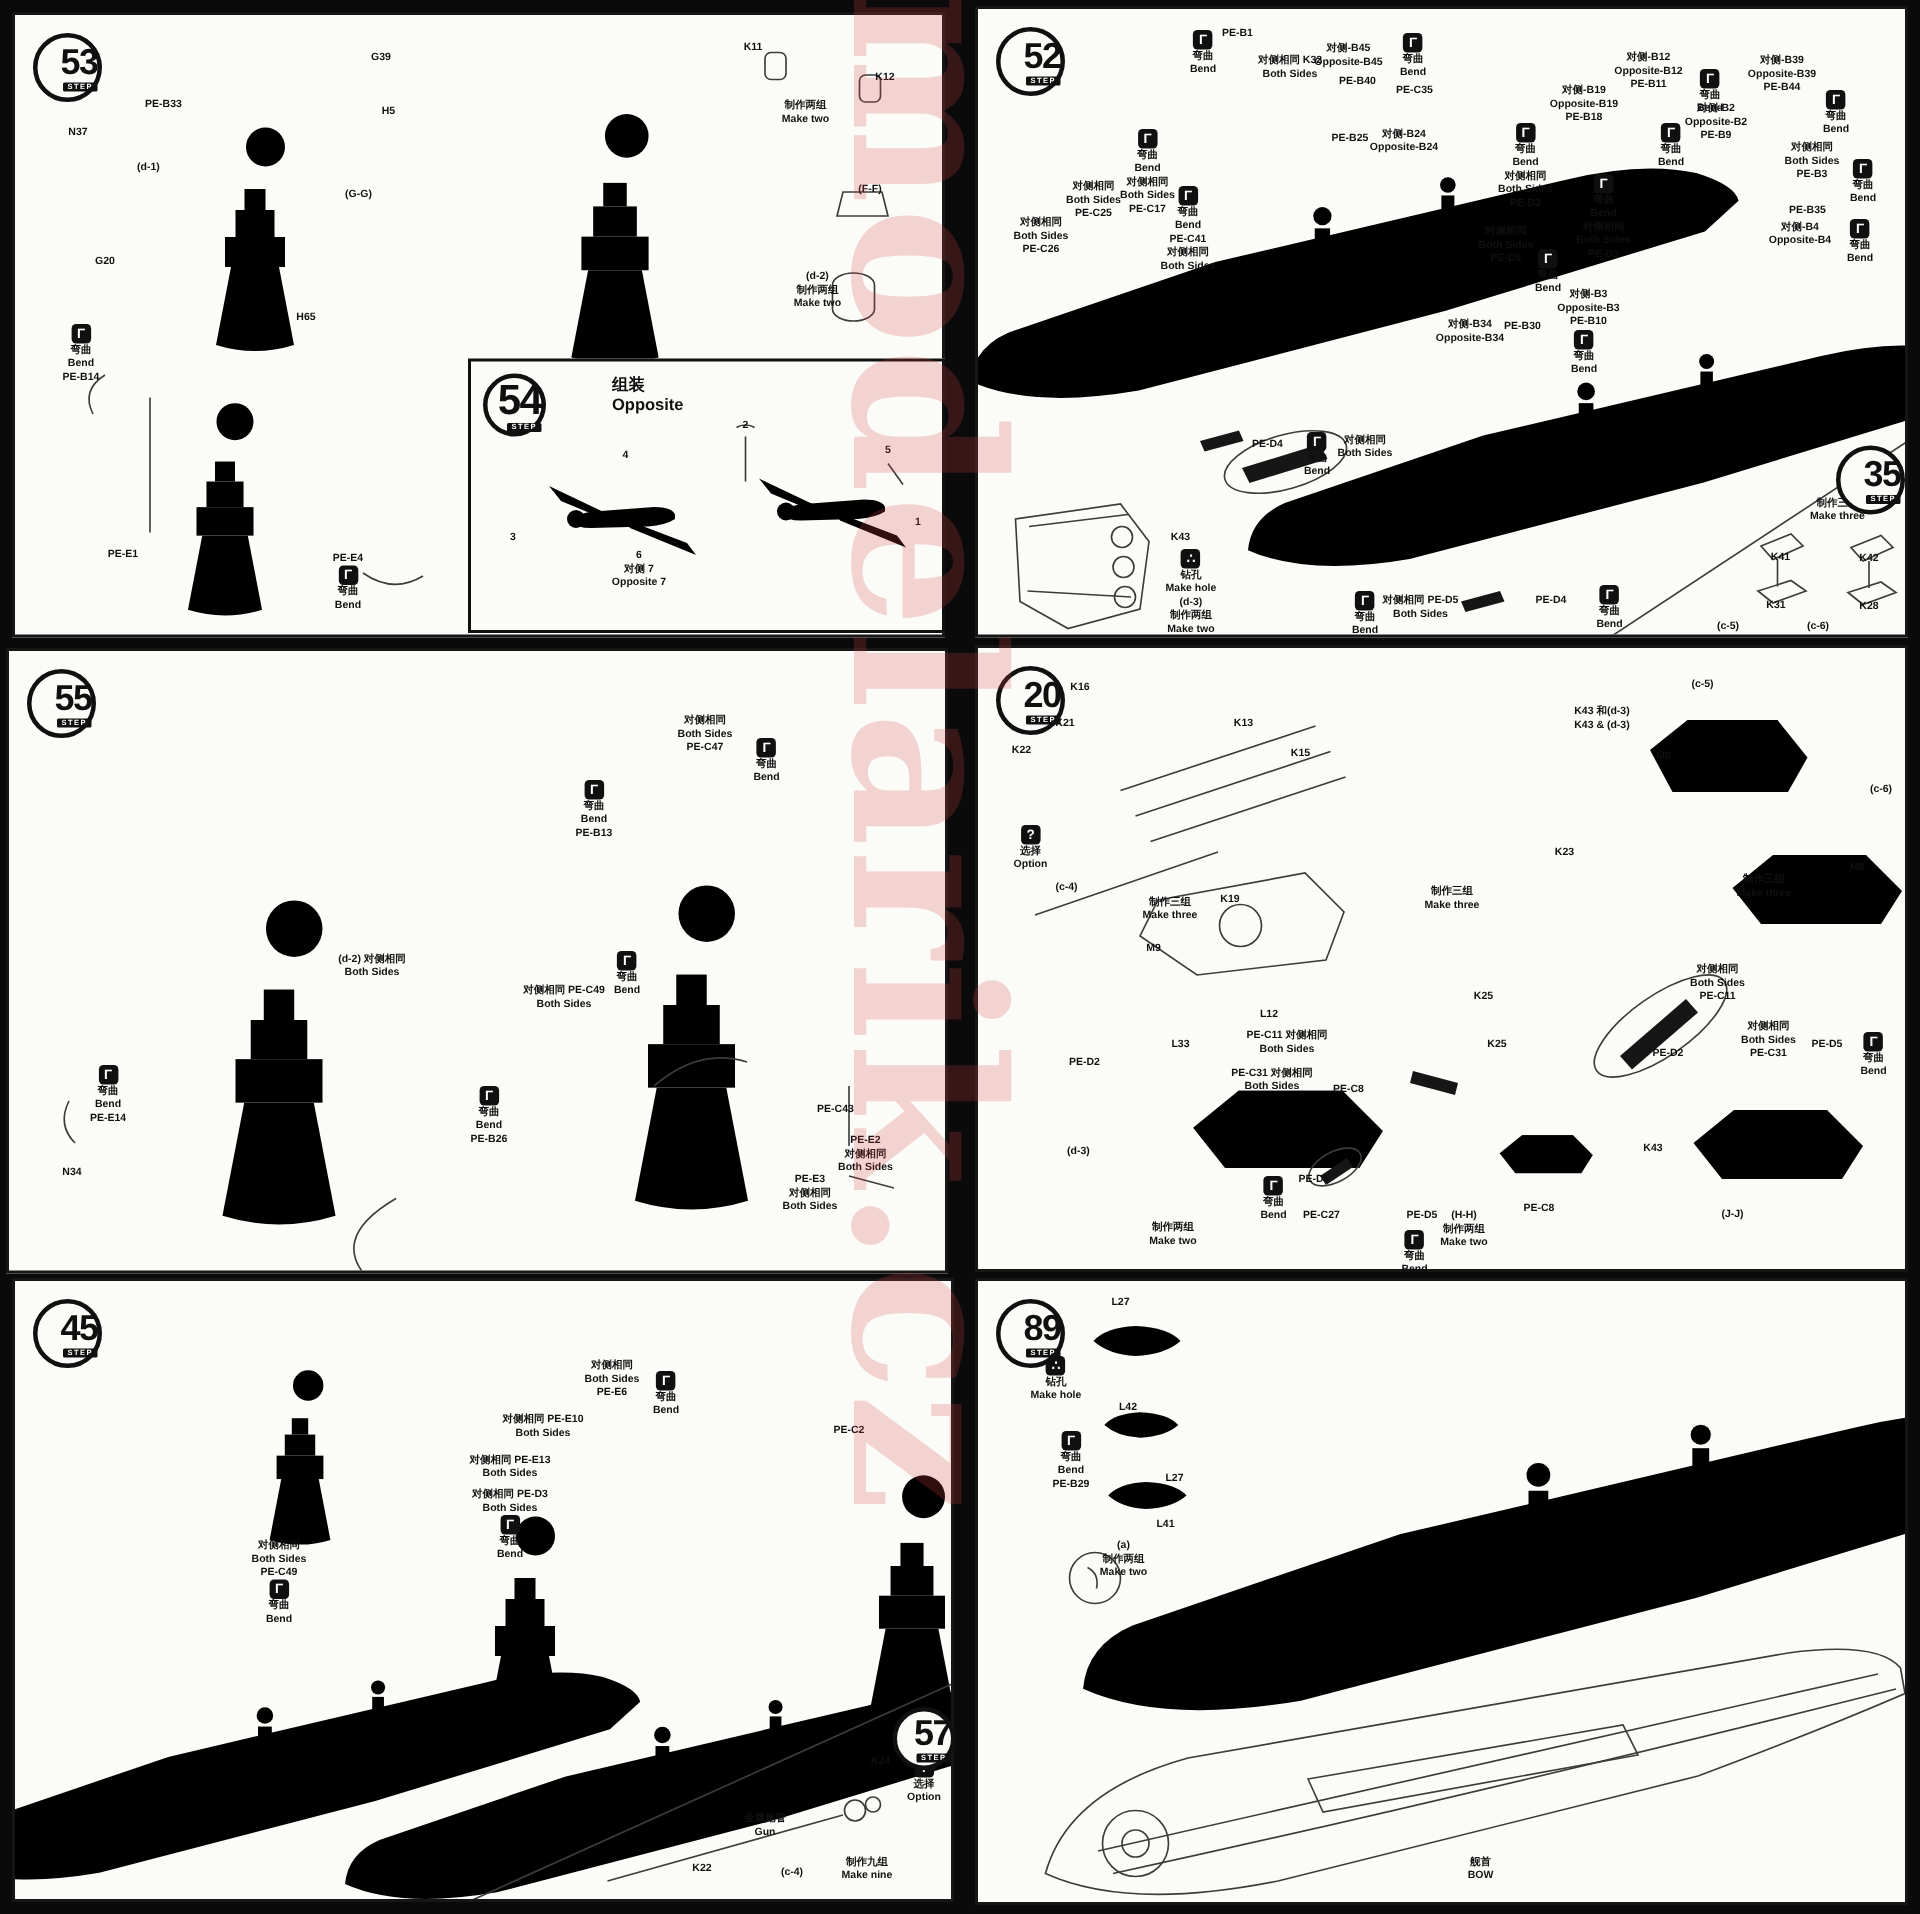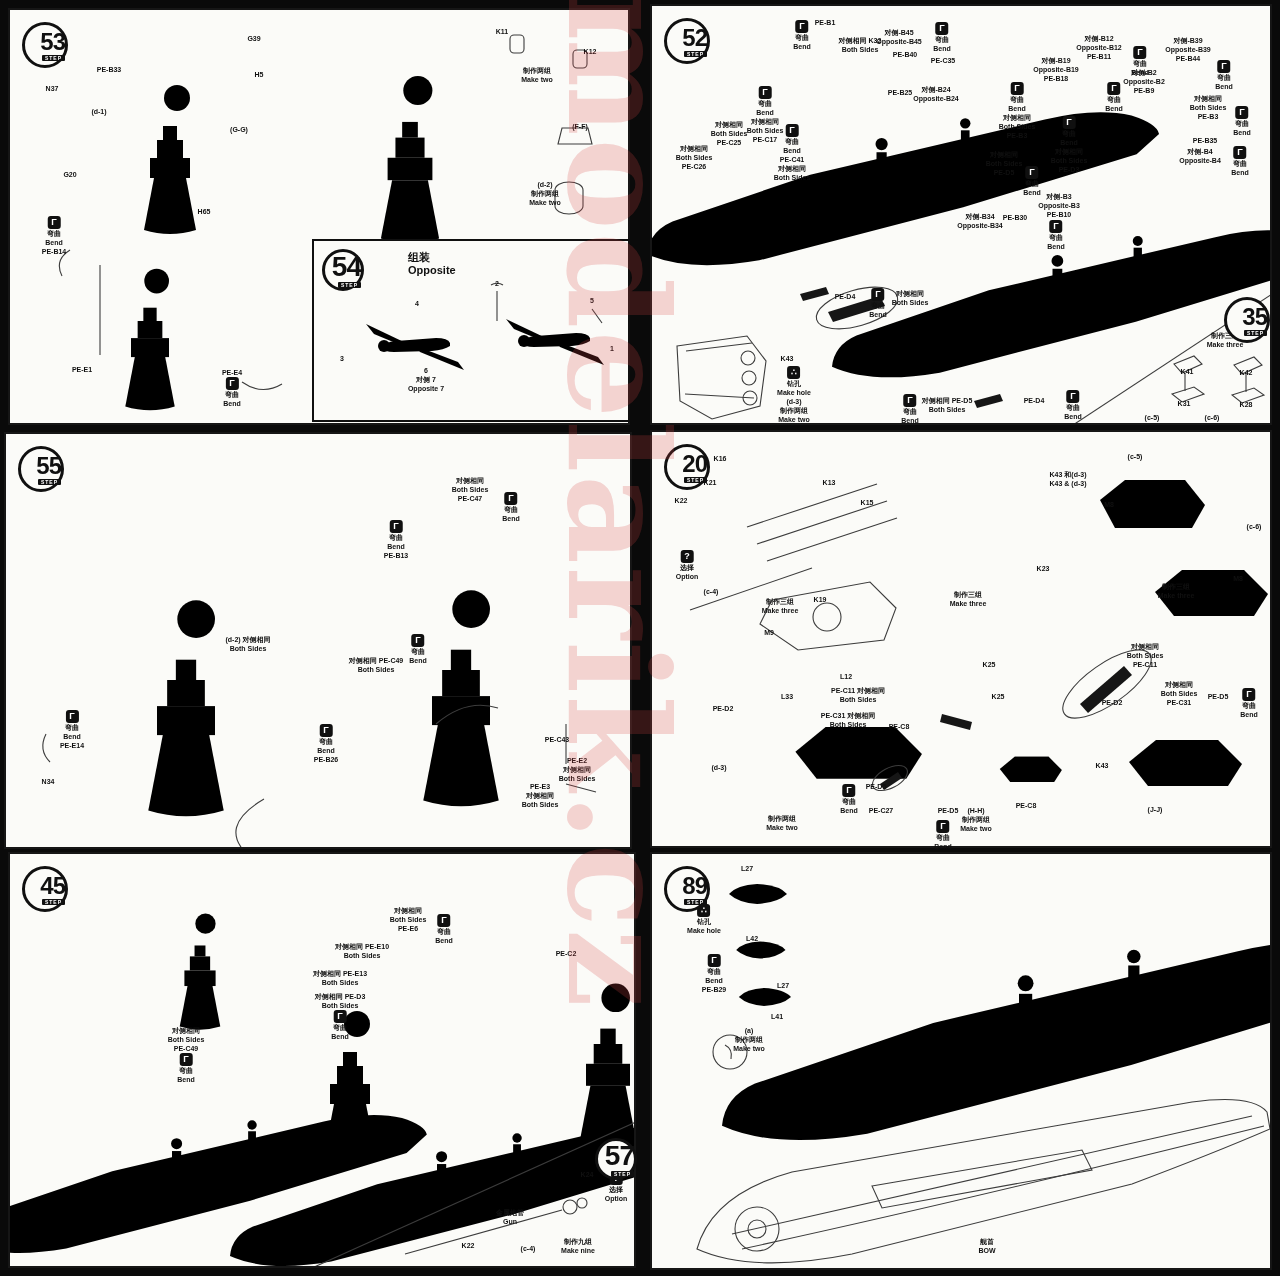--- a/index.html
+++ b/index.html
@@ -786,21 +786,21 @@
         <div class="lline">弯曲</div>
         <div class="lline">Bend</div>
       </div>
       <div class="lbl" style="left: 556px; top: 95px;">
         <div class="lline">PE-C2</div>
       </div>
     </div>
 
   <div class="inset" style="left:300px;top:270px;width:328px;height:146px">
     <div class="step-badge" style="left:285px;top:14px;width:42px;height:42px">
-      <span class="step-num" style="font-size:28px">57</span>
+      <span class="step-num" style="font-size:24px">57</span>
       <span class="step-word">STEP</span>
     </div>
     <div class="labels">
         <div class="lbl" style="left: 277px; top: 46px;">
           <div class="lline">K24</div>
         </div>
         <div class="lbl" style="left: 306px; top: 48px;">
           <div><span class="icon-badge">?</span></div>
           <div class="lline">选择</div>
           <div class="lline">Option</div>

